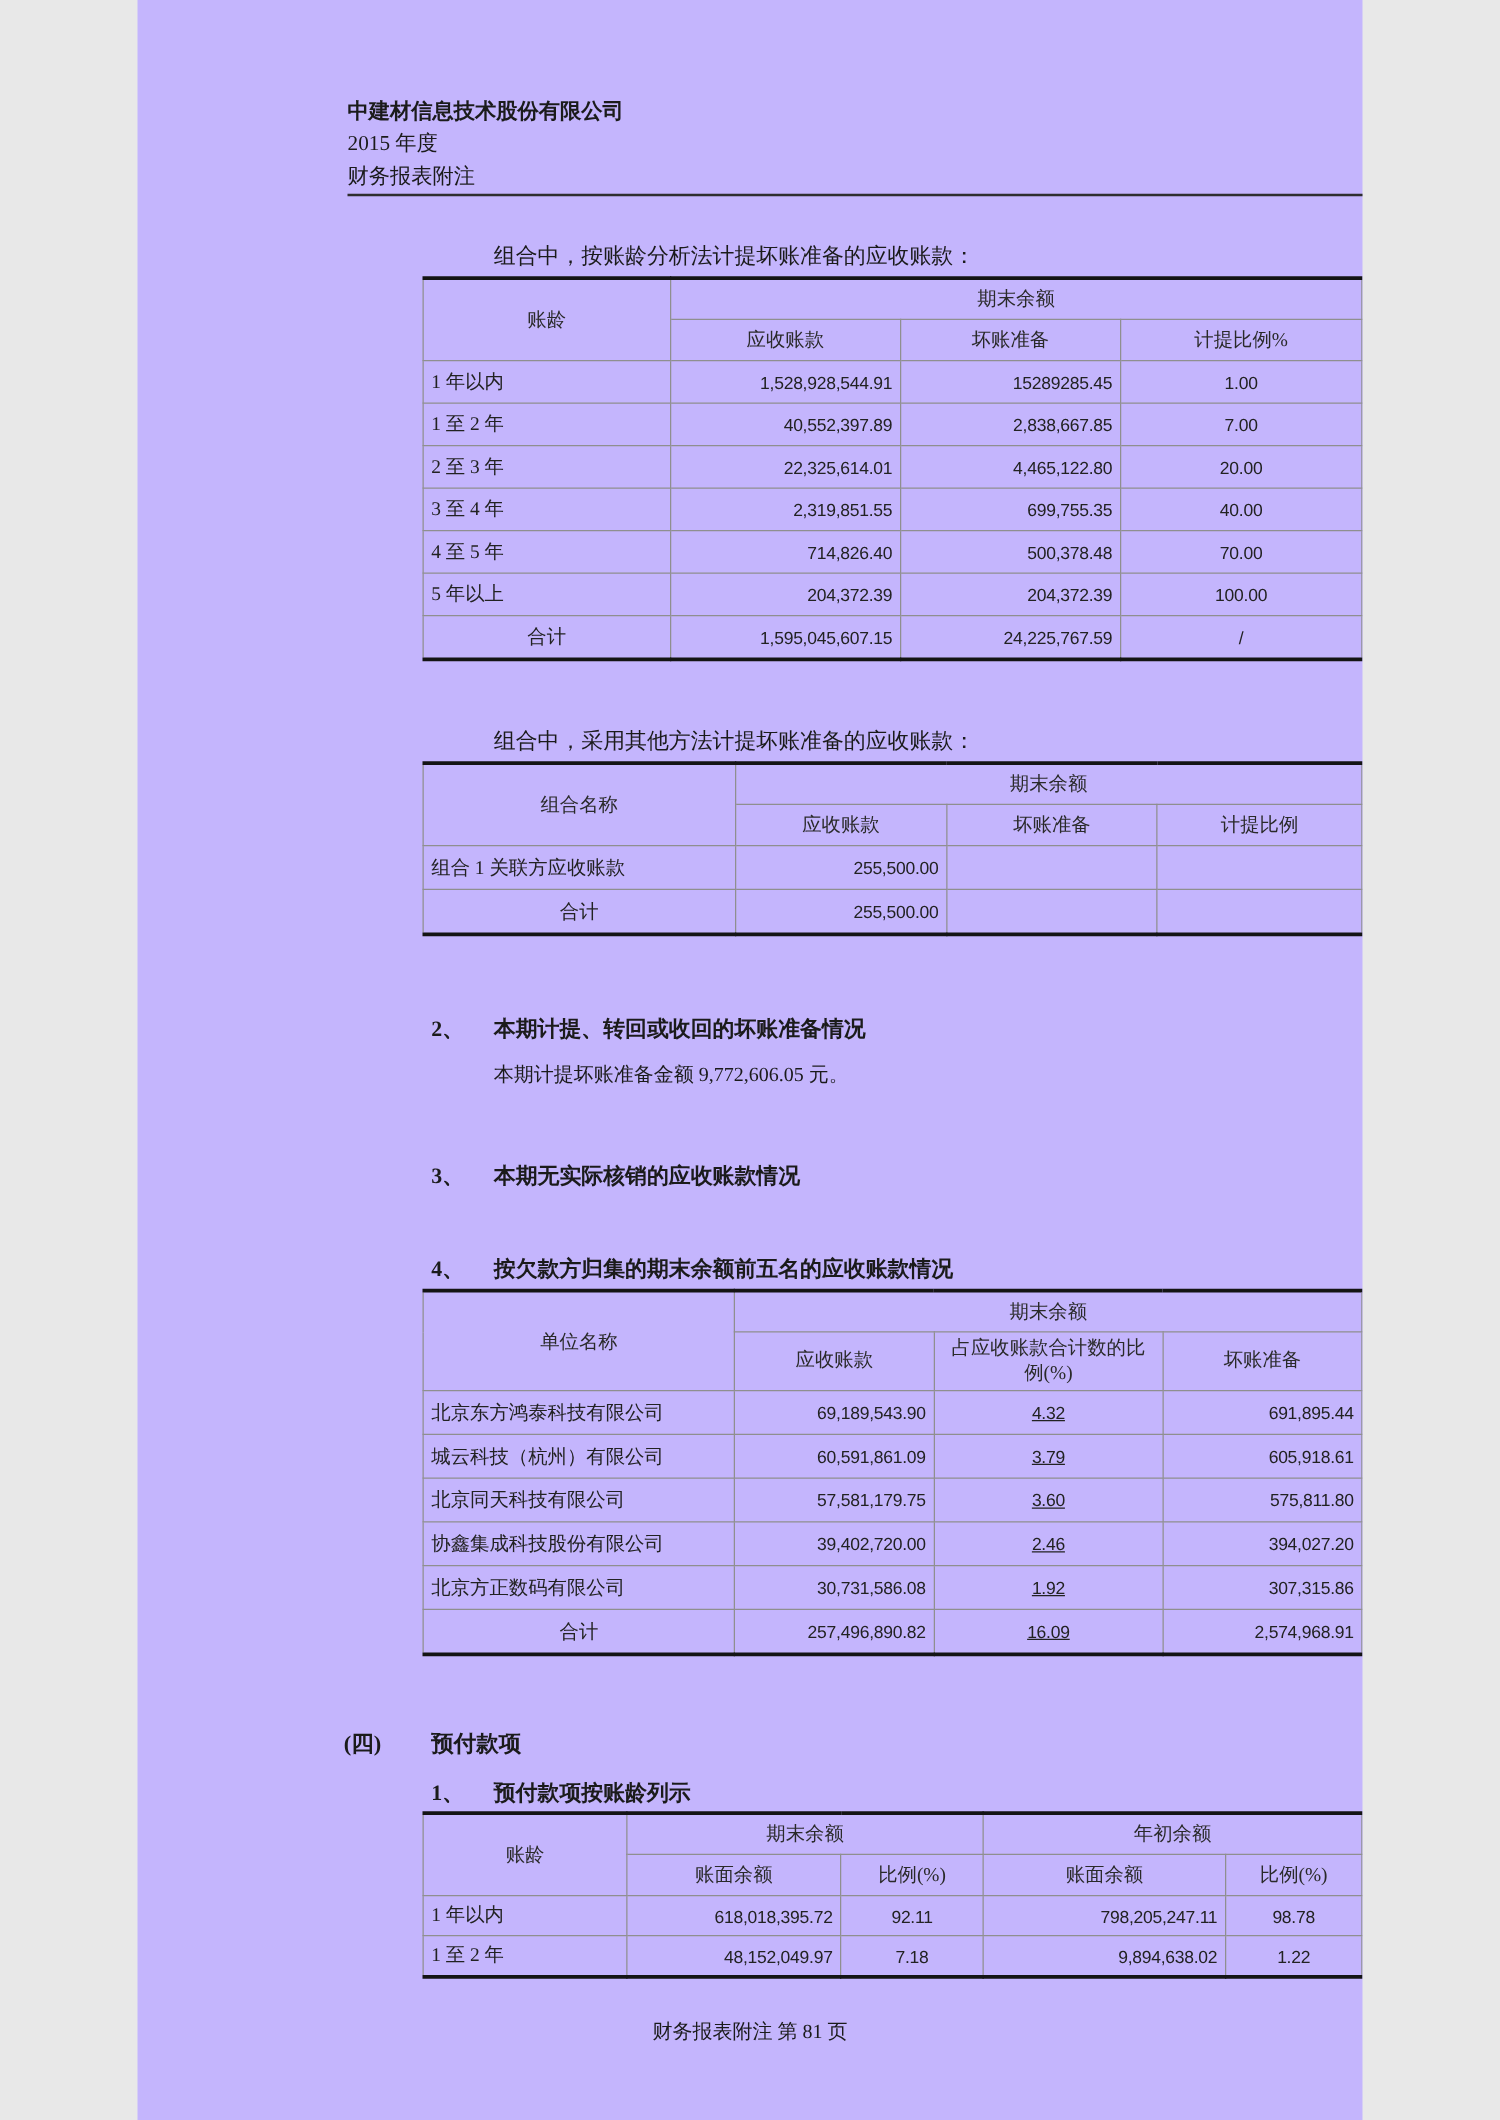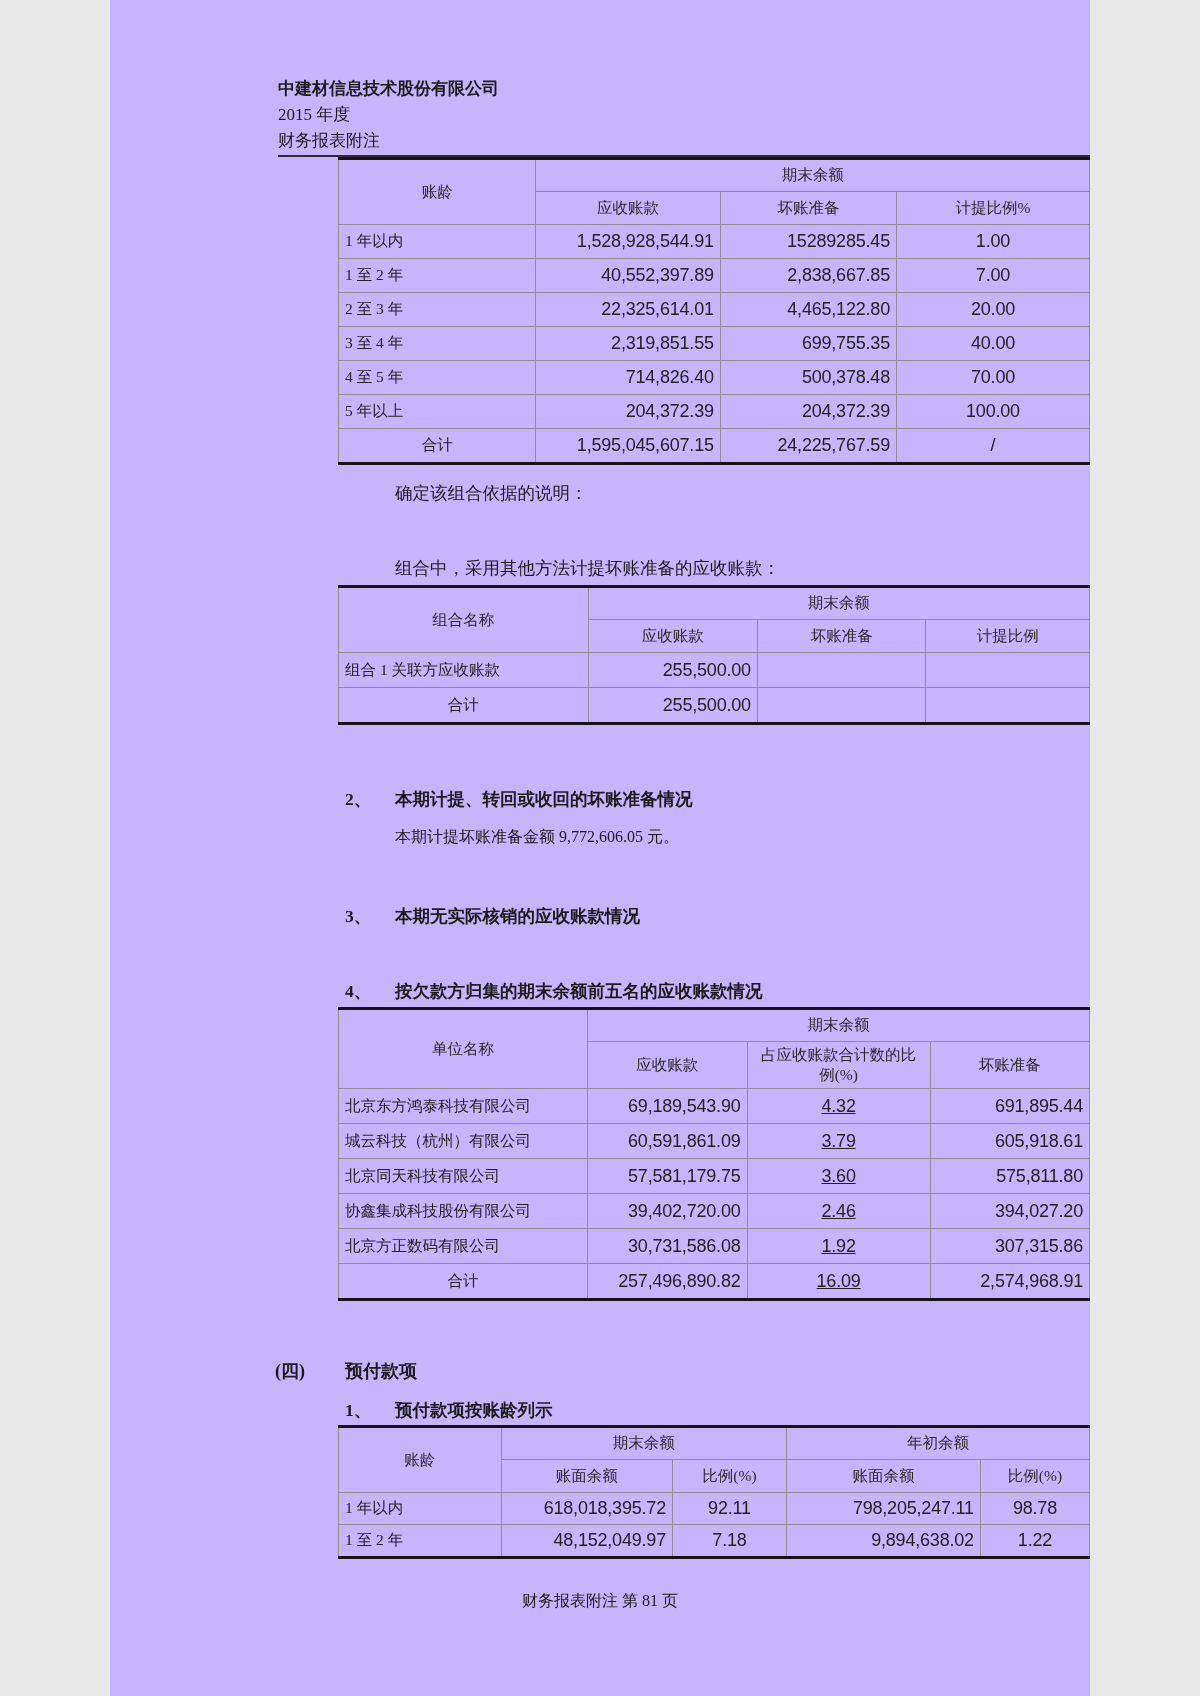--- a/index.html
+++ b/index.html
@@ -29,21 +29,21 @@
   }
   table.tbl td{
     border:1px solid #8f8f8f;vertical-align:middle;
     padding:2px 6px;overflow:hidden;
   }
   table.tbl td.ch{text-align:center;color:#2a2a2a;}
   td.hline{border-bottom:1px solid #4a4a4a;border-radius:10px;}
   td.l{text-align:left;padding-left:8px;}
   td.c{text-align:center;}
   td.r{text-align:right;padding-right:10px;}
-  td.num,span.num{font-family:"Liberation Sans","DejaVu Sans",sans-serif;font-size:18px;letter-spacing:-0.2px;}
+  td.num,span.num{font-family:"Liberation Sans","DejaVu Sans",sans-serif;font-size:14px;letter-spacing:-0.2px;}
   td.vhigh{vertical-align:top;padding-top:4px;}
   td.vlow{vertical-align:bottom;padding-bottom:4px;}
   td.thick{border:2px solid #2b2b2b;}
   td.thickL{border-left:2px solid #2b2b2b;border-right:2px solid #2b2b2b;text-decoration:underline;}
   tr.h1 td{height:27px;}
   tr.h2 td{height:28px;}
   tr.row td{height:30px;}
   .t1 tr.row td{height:29px;}
   .t3 tr.h2 td{height:42px;line-height:20px;}
   .t4 tr.row td{height:27px;}
@@ -54,20 +54,21 @@
 <body>
 
 <div class="page">
 
   <div class="hdr">
     <div class="company">中建材信息技术股份有限公司</div>
     <div>2015 年度</div>
     <div>财务报表附注</div>
   </div>
 
+  <div class="indent-title">组合中，按账龄分析法计提坏账准备的应收账款：</div>
   <table class="tbl t1">
     <colgroup>
         <col style="width:200px">
         <col style="width:185px">
         <col style="width:177px">
         <col style="width:195px">
       </colgroup>
     <tbody>
         <tr class="h1">
       <td rowspan="2" class="ch">账龄</td>
@@ -116,21 +117,20 @@
     </tr>
     <tr class="row">
       <td class="c">合计</td>
       <td class="r num vhigh">1,595,045,607.15</td>
       <td class="r num vlow">24,225,767.59</td>
       <td class="c num vhigh">/</td>
     </tr>
   </tbody>
     </table>
 
-  <div class="note-line">确定该组合依据的说明：</div>
 
   <div class="indent-title" style="margin-top:52px;">组合中，采用其他方法计提坏账准备的应收账款：</div>
   <table class="tbl t2">
     <colgroup>
         <col style="width:252px">
         <col style="width:170px">
         <col style="width:170px">
         <col style="width:165px">
       </colgroup>
     <tbody>

